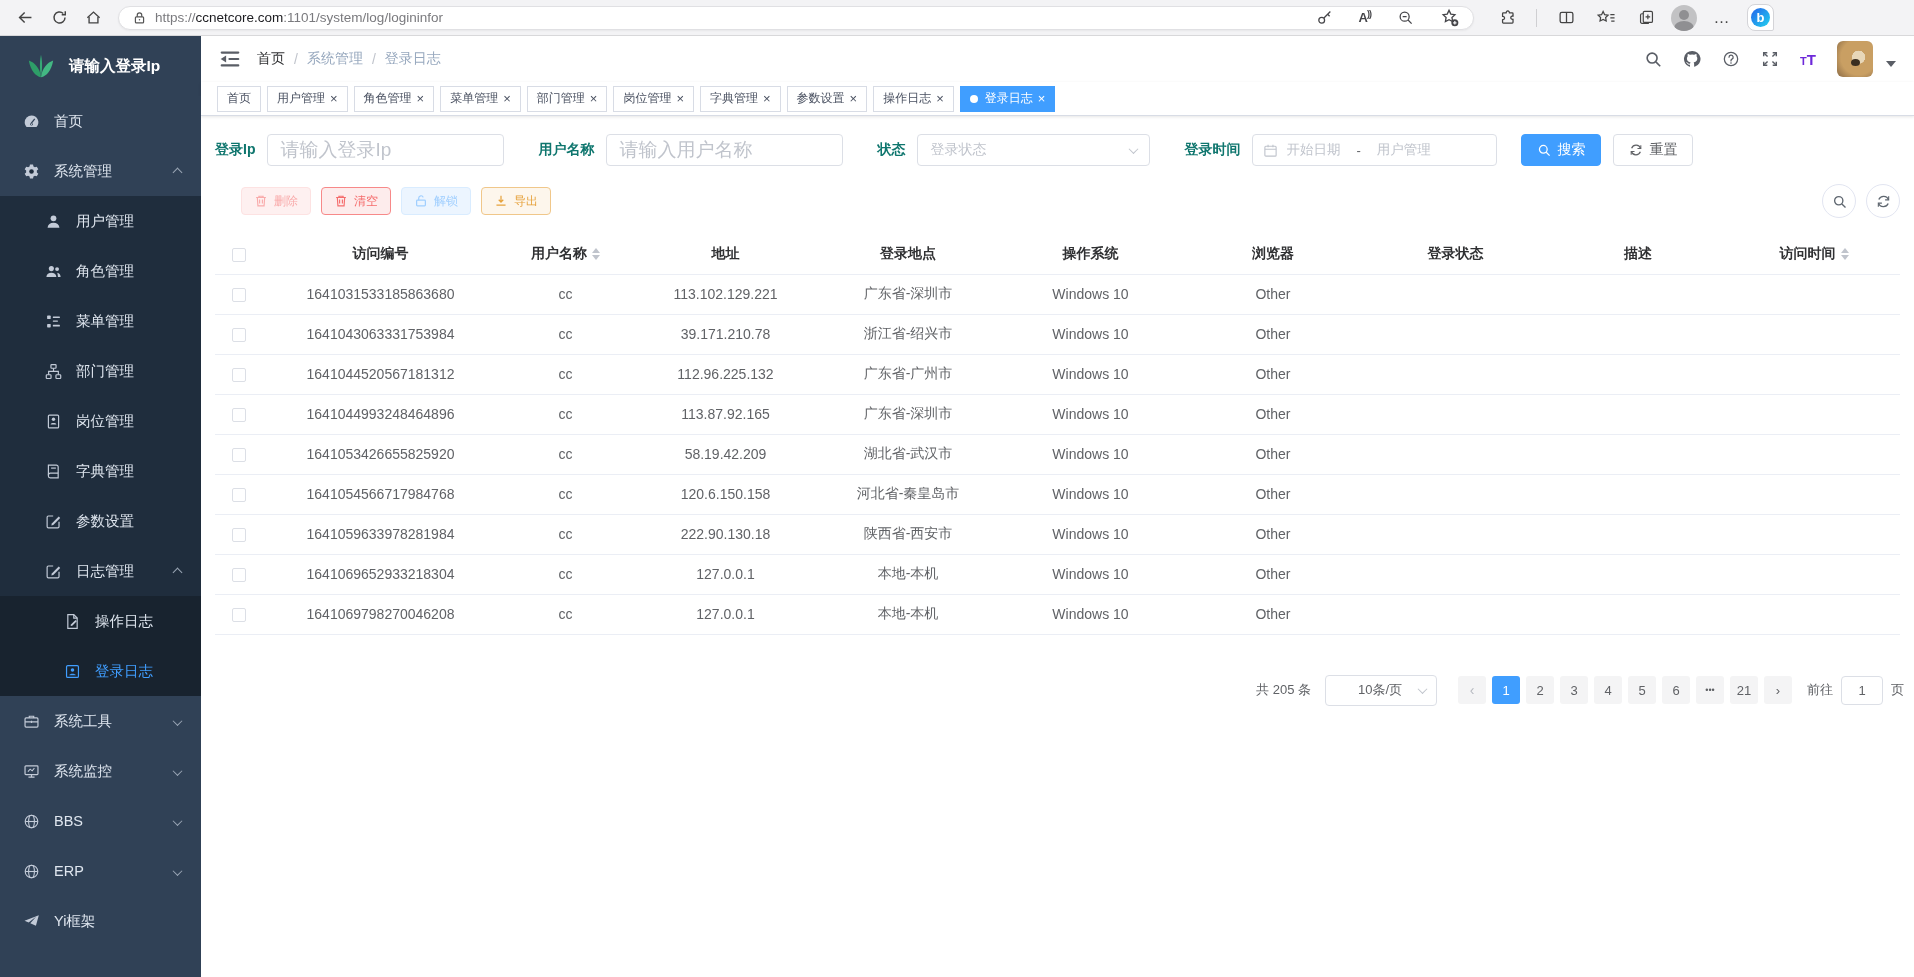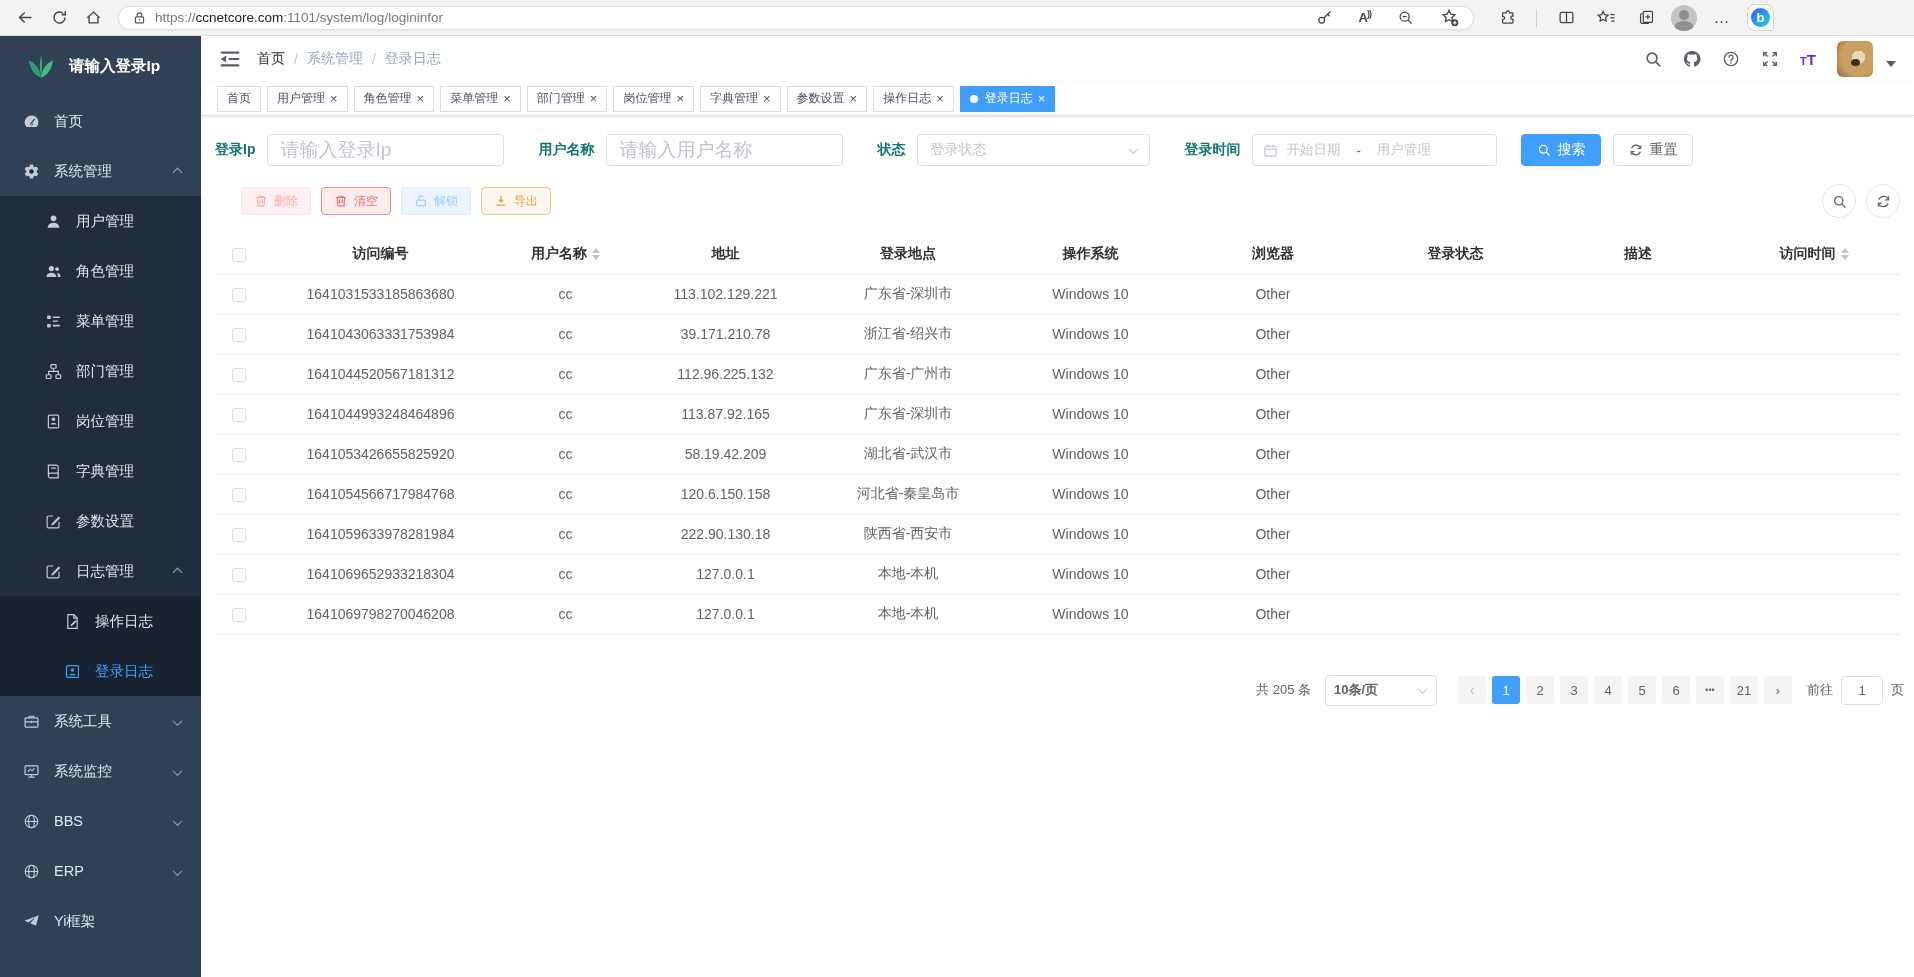--- a/index.html
+++ b/index.html
@@ -132,21 +132,21 @@
   .sorts { display:inline-flex; flex-direction:column; margin-left:5px; vertical-align:middle;
     cursor:pointer; }
   .sorts .u { width:0; height:0; border:4px solid transparent; border-bottom:5px solid #c0c4cc;
     margin-bottom:2px; }
   .sorts .d { width:0; height:0; border:4px solid transparent; border-top:5px solid #c0c4cc; }
 
   .pagination { display:flex; align-items:center; justify-content:flex-end; margin-top:40px;
     margin-right:-4px; font-size:13px; color:#606266; }
   .pg-total { margin-right:14px; }
   .size-select { width:112px; height:31px; border:1px solid #dcdfe6; border-radius:4px;
-    display:flex; align-items:center; padding:0 10px 0 8px; cursor:pointer; margin-right:18px;font-weight:bold; }
+    display:flex; align-items:center; padding:0 10px 0 32px; cursor:pointer; margin-right:18px; }
   .size-select .chev { margin-left:auto; color:#c0c4cc; }
   .pg-btn { min-width:28px; height:28px; padding:0 4px; margin:0 3px; background:#f4f4f5;
     border:none; border-radius:3px; color:#606266; font-size:13px; cursor:pointer;
     display:inline-flex; align-items:center; justify-content:center; font-family:inherit; }
   .pg-btn.active { background:#409eff; color:#fff; }
   .pg-btn.navd { color:#b6b9c0; font-size:14px; }
   .pg-goto { margin-left:12px; }
   .pg-input { width:42px; height:29px; border:1px solid #dcdfe6; border-radius:4px;
     text-align:center; font-size:13px; color:#606266; margin:0 8px; outline:none;
     font-family:inherit; }

